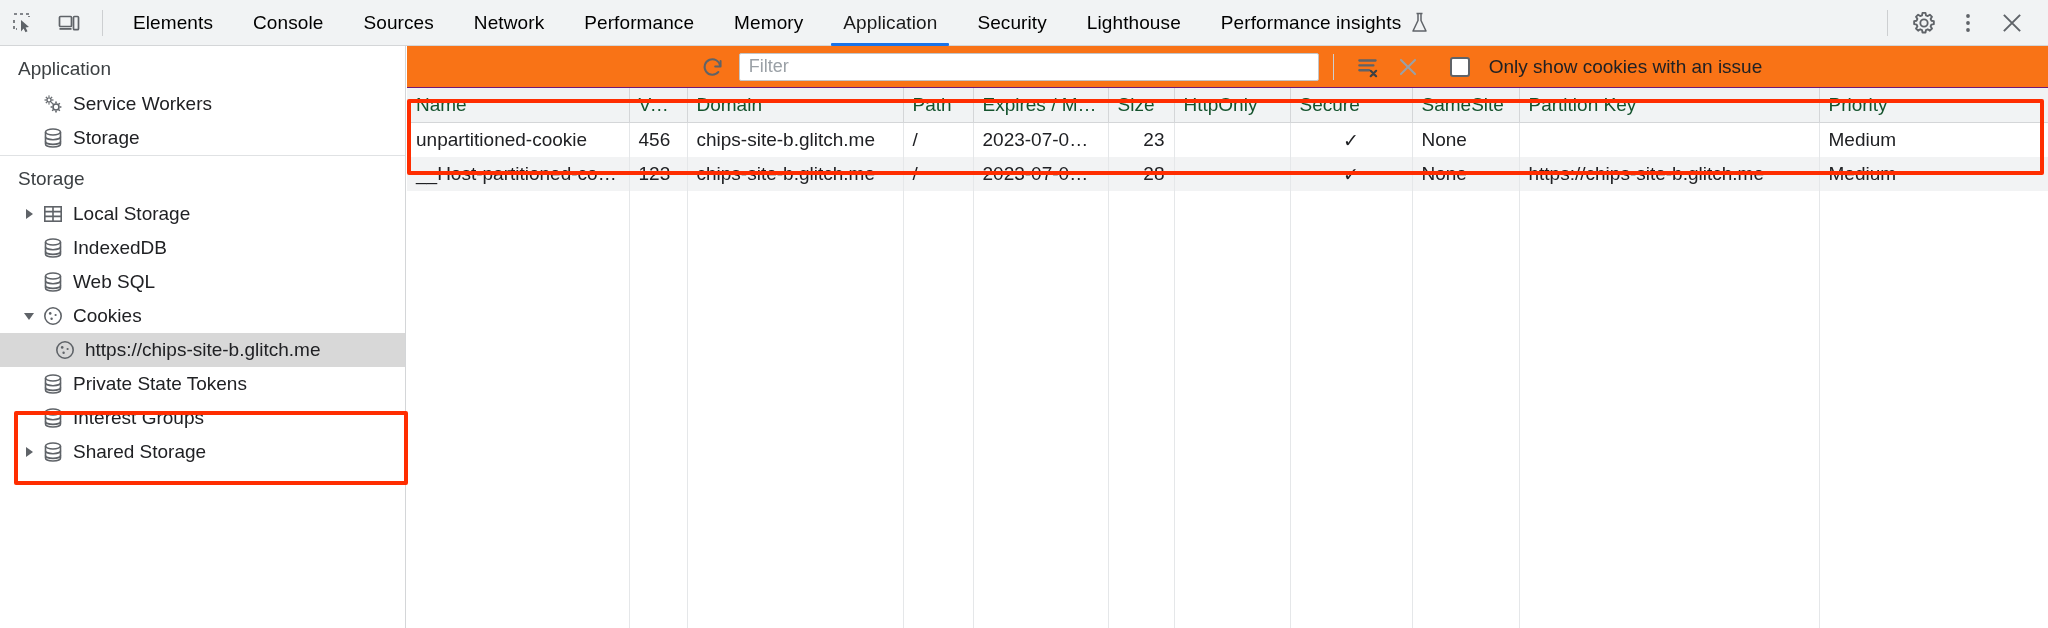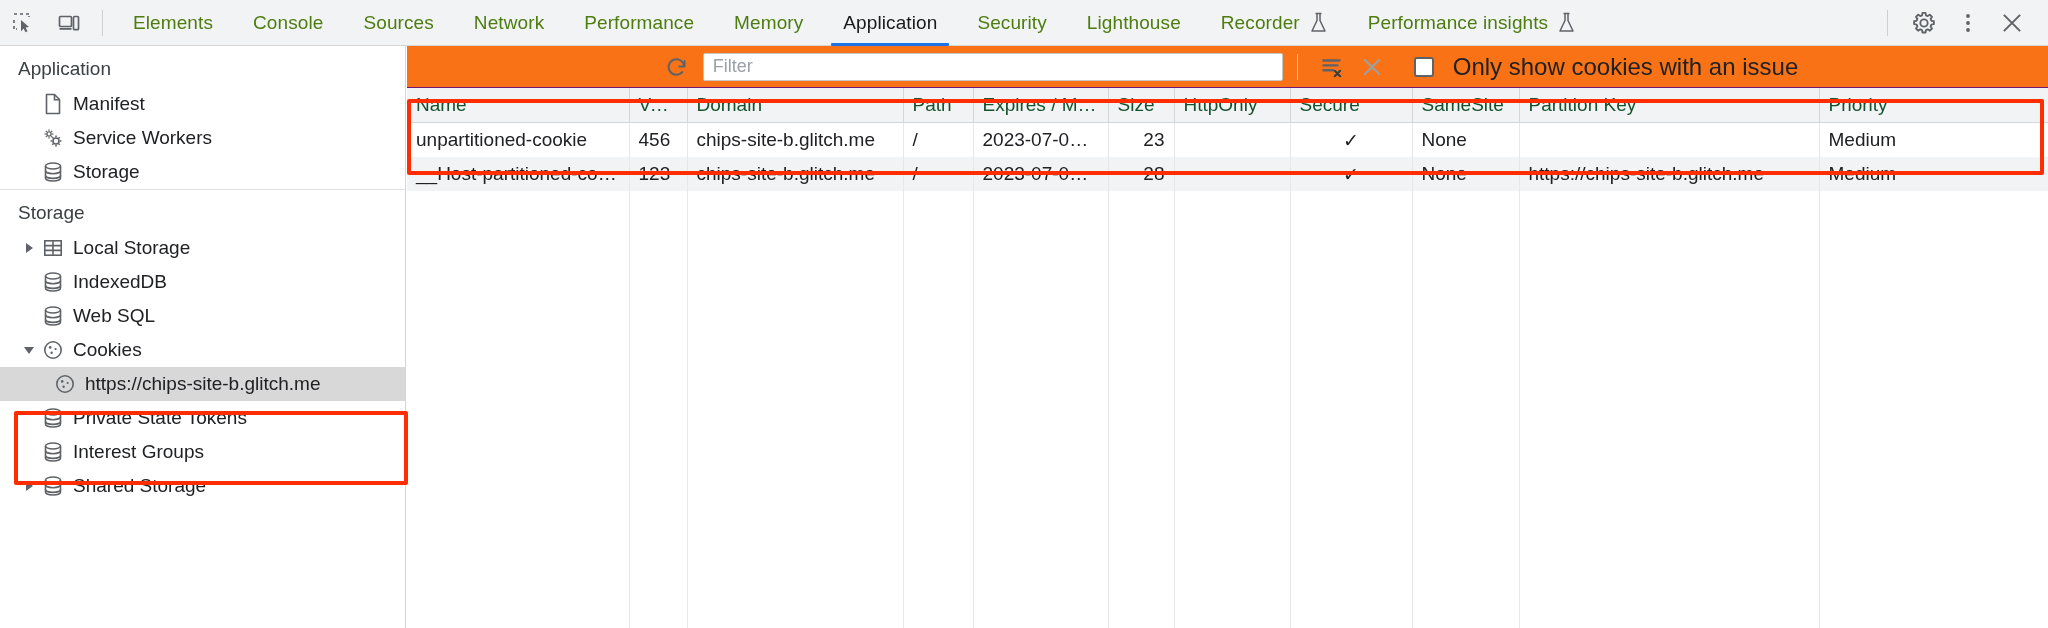--- a/index.html
+++ b/index.html
@@ -23,21 +23,21 @@
   .tb-iconbtn{
     width:46px;height:40px;display:flex;align-items:center;justify-content:center;
     flex:0 0 auto;
   }
   .tb-sep{
     width:1px;height:26px;background:#cdcfd1;margin:0 10px;flex:0 0 auto;
   }
   .tabs{display:flex;align-items:center;height:46px;}
   .tab{
     position:relative;height:46px;display:flex;align-items:center;
-    padding:0 20px;font-size:19px;color:#4d7c0f;white-space:nowrap;
+    padding:0 20px;font-size:19px;color:#000000;white-space:nowrap;
     letter-spacing:.1px;
   }
   .tab .flask{margin-left:9px;display:inline-flex;}
   .tab.active{color:#1a1a1a;}
   .tab.active::after{
     content:"";position:absolute;left:8px;right:8px;bottom:0;height:3px;
     background:#1a73e8;border-radius:1px;
   }
   .topright{margin-left:auto;display:flex;align-items:center;padding-right:14px;}
   .topright .tb-sep{margin:0 14px 0 6px;}
@@ -94,21 +94,21 @@
     background:#ffffff;border:1px solid #c3c5c7;border-radius:2px;
     display:flex;align-items:center;padding:0 9px;box-sizing:border-box;
     font-size:18px;color:#9aa0a6;
   }
   .fb-sep{width:1px;height:26px;background:#cdcfd1;margin:0 14px;}
   .chkwrap{display:flex;align-items:center;margin-left:22px;}
   .chkbox{
     width:20px;height:20px;border:2px solid #5f6368;border-radius:3px;
     background:#fff;box-sizing:border-box;
   }
-  .chklabel{font-size:24px;color:#202124;margin-left:19px;white-space:nowrap;}
+  .chklabel{font-size:19px;color:#202124;margin-left:19px;white-space:nowrap;}
 
   
   .grid{position:relative;height:540px;overflow:hidden;}
   table.cookies{
     border-collapse:collapse;table-layout:fixed;width:1641px;
     font-size:19px;color:#202124;
   }
   table.cookies th{
     background:#f1f3f4;font-weight:normal;text-align:left;
     height:34px;padding:0 9px;
@@ -181,28 +181,20 @@
       <div class="tab active">
           <span>Application</span>
         </div>
       <div class="tab">
           <span>Security</span>
         </div>
       <div class="tab">
           <span>Lighthouse</span>
         </div>
       <div class="tab">
-        <span>Recorder</span>
-        <span class="flask">
-          <svg width="19" height="21" viewBox="0 0 19 21">
-            <path d="M6.5 1.5h6M8 1.5v7L3 19h13L11 8.5v-7" fill="none" stroke="#5f6368" stroke-width="1.5" stroke-linejoin="round"></path>
-          </svg>
-        </span>
-      </div>
-      <div class="tab">
         <span>Performance insights</span>
         <span class="flask">
           <svg width="19" height="21" viewBox="0 0 19 21">
             <path d="M6.5 1.5h6M8 1.5v7L3 19h13L11 8.5v-7" fill="none" stroke="#5f6368" stroke-width="1.5" stroke-linejoin="round"></path>
           </svg>
         </span>
       </div>
     </div>
 
     <div class="topright">
@@ -226,30 +218,20 @@
         </svg>
       </div>
     </div>
   </div>
 
   <div class="sidebar">
 
     <div class="sb-section">
       <div class="sb-title">Application</div>
 
-      <div class="sb-item">
-        <span class="tw"></span>
-        <span class="ic">
-          <svg width="20" height="22" viewBox="0 0 20 22">
-              <path d="M3.5 1.5h8l5 5v14h-13z" fill="none" stroke="#5f6368" stroke-width="1.6" stroke-linejoin="round"></path>
-              <path d="M11.5 1.7v5h5" fill="none" stroke="#5f6368" stroke-width="1.6"></path>
-            </svg>
-        </span>
-        <span>Manifest</span>
-      </div>
 
       <div class="sb-item">
         <span class="tw"></span>
         <span class="ic">
           <svg width="22" height="22" viewBox="0 0 22 22">
             <circle cx="7" cy="7" r="2.1" fill="none" stroke="#5f6368" stroke-width="1.4"></circle>
             <path d="M7 2.6v1.2M7 10.2v1.2M2.6 7h1.2M10.2 7h1.2M3.9 3.9l.9.9M9.2 9.2l.9.9M10.1 3.9l-.9.9M4.8 9.2l-.9.9" stroke="#5f6368" stroke-width="1.4"></path>
             <circle cx="14" cy="14" r="3" fill="none" stroke="#5f6368" stroke-width="1.6"></circle>
             <path d="M14 8.6v1.6M14 17.8v1.6M8.6 14h1.6M17.8 14h1.6M10.2 10.2l1.1 1.1M16.7 16.7l1.1 1.1M17.8 10.2l-1.1 1.1M11.3 16.7l-1.1 1.1" stroke="#5f6368" stroke-width="1.6"></path>
           </svg>

